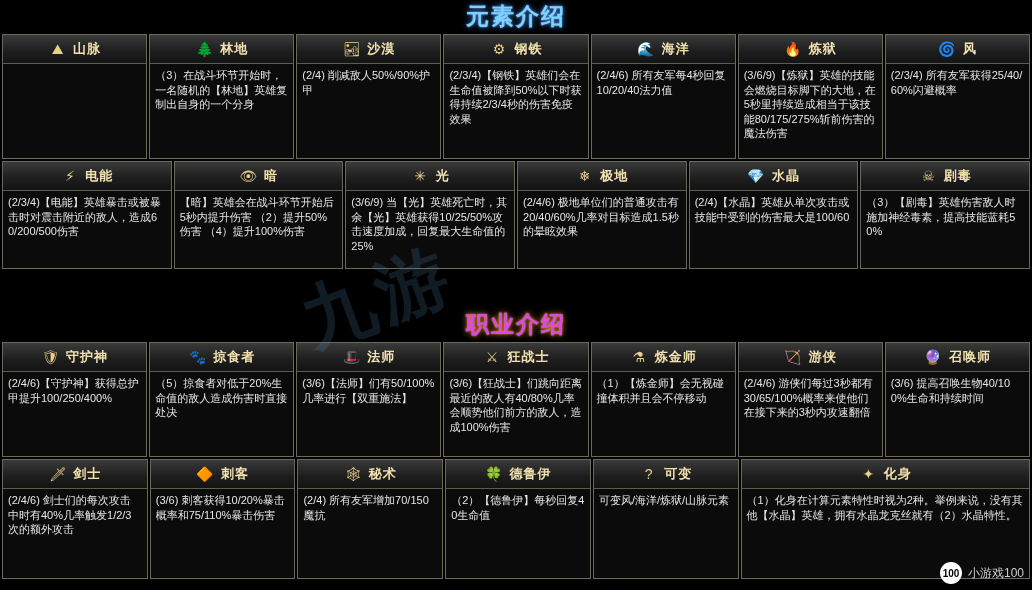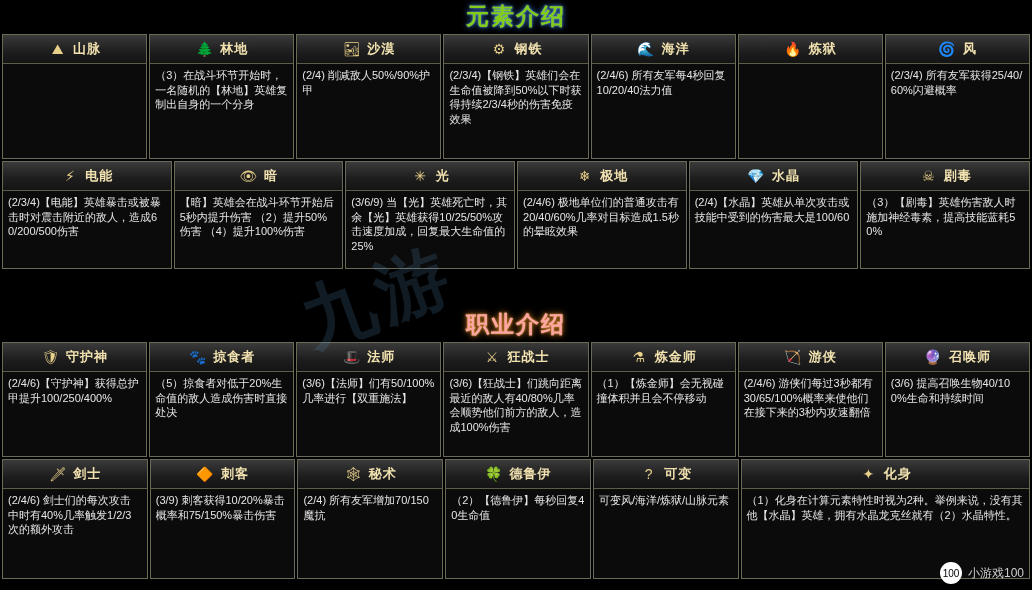--- a/index.html
+++ b/index.html
@@ -19,28 +19,28 @@
     transform:rotate(-20deg);
     font-weight:bold;
     letter-spacing:6px;
     pointer-events:none;
     user-select:none;
   }
   .section-title{
     text-align:center;
     font-size:23px;
     font-weight:bold;
-    color:#84cc16;
+    color:#7dd3fc;
     letter-spacing:2px;
     text-shadow:0 0 2px #6fa8ff,0 0 6px #3a7bd5;
     line-height:1;
     padding:5px 0 6px 0;
   }
   .section-title.orange{
-    color:#fca5a5;
+    color:#d946ef;
     text-shadow:0 0 2px #ffb347,0 0 6px #e08020;
     margin-top:39px;
   }
   .card{
     width:142px;
     box-sizing:border-box;
     background:#0b0b0b;
     border:1px solid #6a6a55;
     display:flex;
     flex-direction:column;
@@ -92,21 +92,21 @@
   .logo{
     position:absolute;
     right:8px;bottom:6px;
     display:flex;align-items:center;gap:6px;
     color:#cfcfcf;font-size:12px;
   }
   .logo .circ{
     width:22px;height:22px;border-radius:50%;
     background:#fff;color:#000;
     display:flex;align-items:center;justify-content:center;
-    font-size:10px;font-weight:normal;
+    font-size:10px;font-weight:bold;
   }
   .sec2{margin-top:2px;}
 </style>
 </head>
 <body>
 
 <div class="watermark">九游</div>
 
 <div class="section-title">元素介绍</div>
 
@@ -143,20 +143,21 @@
       <span class="ico">🌊</span>
       <span class="nm">海洋</span>
     </div>
     <div class="card-body">(2/4/6) 所有友军每4秒回复10/20/40法力值</div>
   </div>
   <div class="card">
     <div class="card-head">
       <span class="ico">🔥</span>
       <span class="nm">炼狱</span>
     </div>
+    <div class="card-body">(3/6/9)【炼狱】英雄的技能会燃烧目标脚下的大地，在5秒里持续造成相当于该技能80/175/275%斩前伤害的魔法伤害</div>
   </div>
   <div class="card">
     <div class="card-head">
       <span class="ico">🌀</span>
       <span class="nm">风</span>
     </div>
     <div class="card-body">(2/3/4) 所有友军获得25/40/60%闪避概率</div>
   </div>
 </div>
 
@@ -267,21 +268,21 @@
       <span class="ico">🗡</span>
       <span class="nm">剑士</span>
     </div>
     <div class="card-body">(2/4/6) 剑士们的每次攻击中时有40%几率触发1/2/3次的额外攻击</div>
   </div>
   <div class="card">
     <div class="card-head">
       <span class="ico">🔶</span>
       <span class="nm">刺客</span>
     </div>
-    <div class="card-body">(3/9) 刺客获得10/20%暴击概率和75/150%暴击伤害</div>
+    <div class="card-body">(3/6) 刺客获得10/20%暴击概率和75/110%暴击伤害</div>
   </div>
   <div class="card">
     <div class="card-head">
       <span class="ico">🕸</span>
       <span class="nm">秘术</span>
     </div>
     <div class="card-body">(2/4) 所有友军增加70/150魔抗</div>
   </div>
   <div class="card">
     <div class="card-head">

